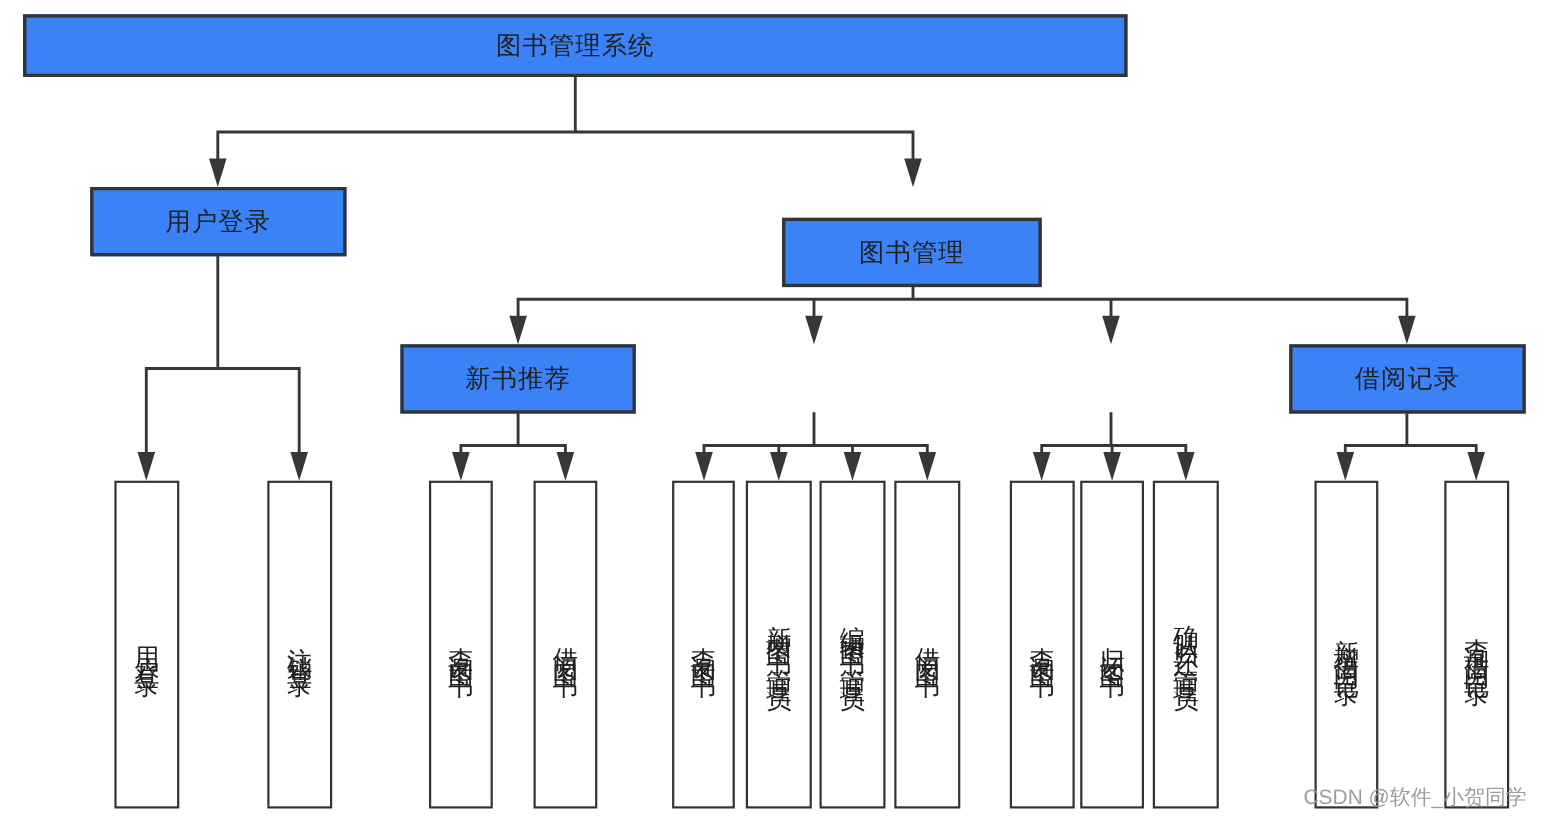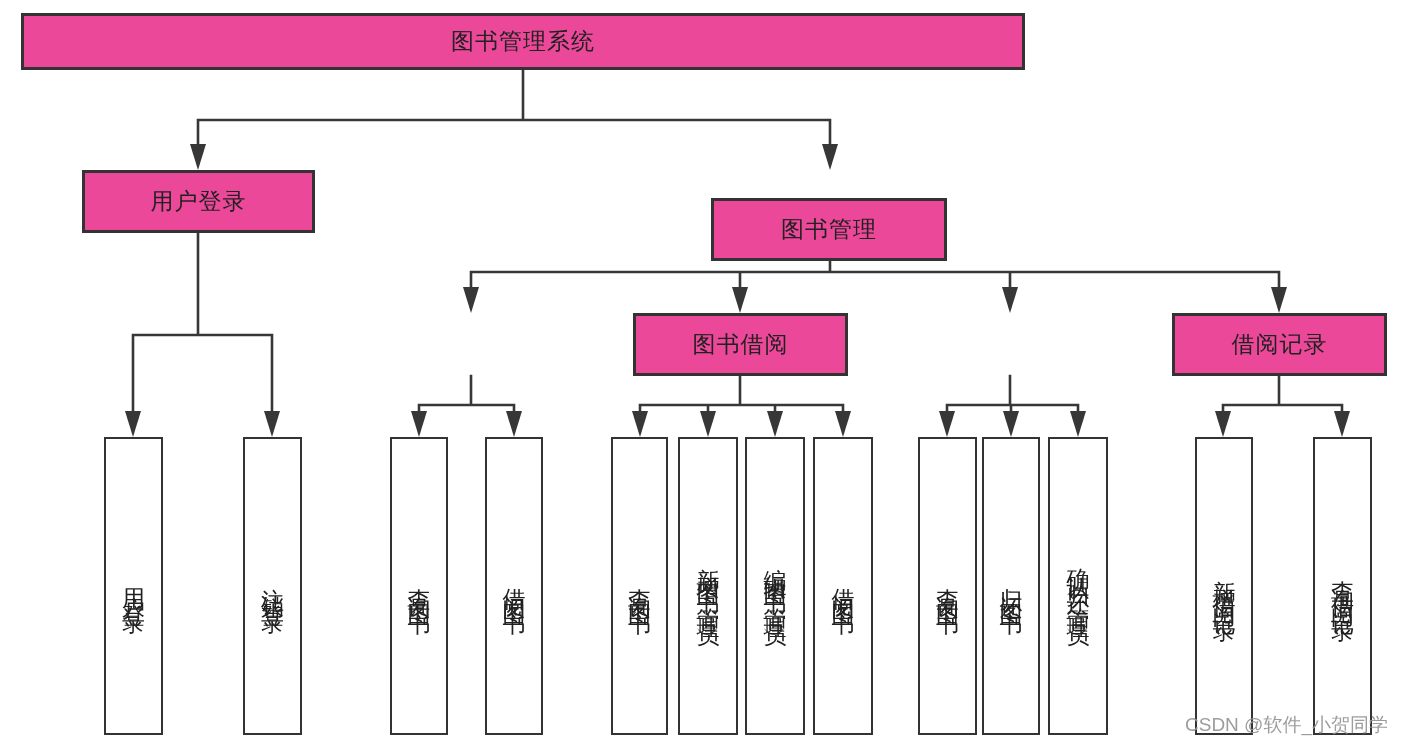--- a/index.html
+++ b/index.html
@@ -21,21 +21,21 @@
     fill: none;
     stroke: #373737;
     stroke-width: 2.6;
     stroke-linecap: square;
   }
   .connectors polygon { fill: #373737; stroke: none; }
   .node {
     position: absolute;
     box-sizing: border-box;
     border: 3px solid #333333;
-    background: #ec4899;
+    background: #3b82f6;
     display: flex;
     align-items: center;
     justify-content: center;
     color: #212121;
     font-size: 23px;
     letter-spacing: 1px;
     z-index: 1;
   }
   .leaf {
     position: absolute;
@@ -125,22 +125,22 @@
     <span>图书管理系统</span>
   </div>
 
   <div class="node" style="left:82px; top:170px; width:233px; height:63px;">
     <span>用户登录</span>
   </div>
   <div class="node" style="left:711px; top:170px; width:236px; height:63px;margin-top:28px;">
     <span>图书管理</span>
   </div>
 
-  <div class="node" style="left:633px; top:313px; width:215px; height:63px;">
-    <span>图书借阅</span>
+  <div class="node" style="left:364px; top:313px; width:214px; height:63px;">
+    <span>新书推荐</span>
   </div>
   <div class="node" style="left:1172px; top:313px; width:215px; height:63px;">
     <span>借阅记录</span>
   </div>
 
   <div class="leaf" style="left:104px; top:437px; width:59px; height:298px;">
     <span class="vtext">用户登录</span>
   </div>
   <div class="leaf" style="left:243px; top:437px; width:59px; height:298px;">
     <span class="vtext">注销登录</span>

